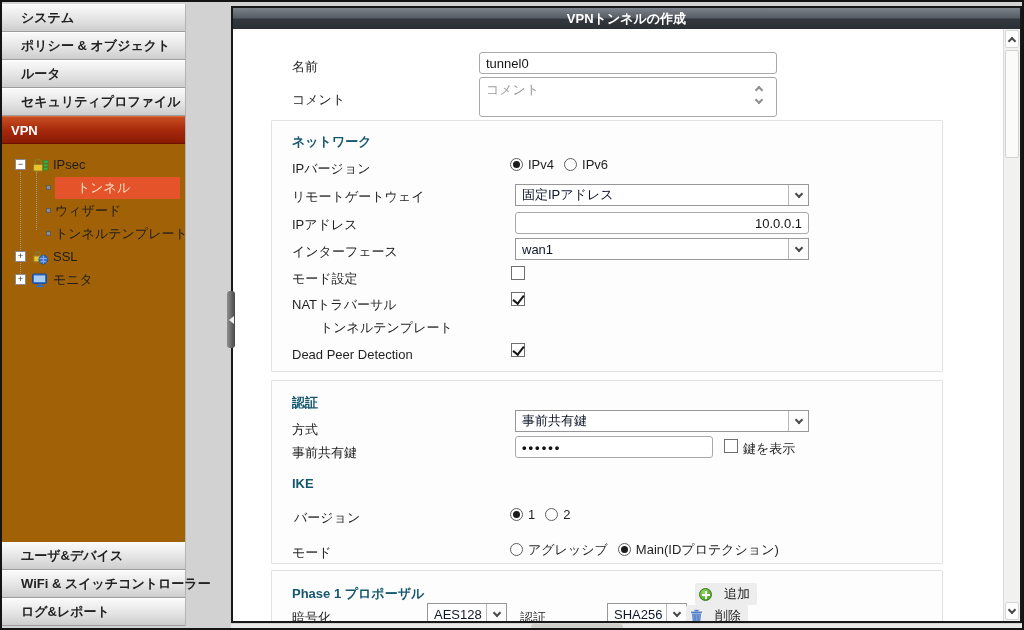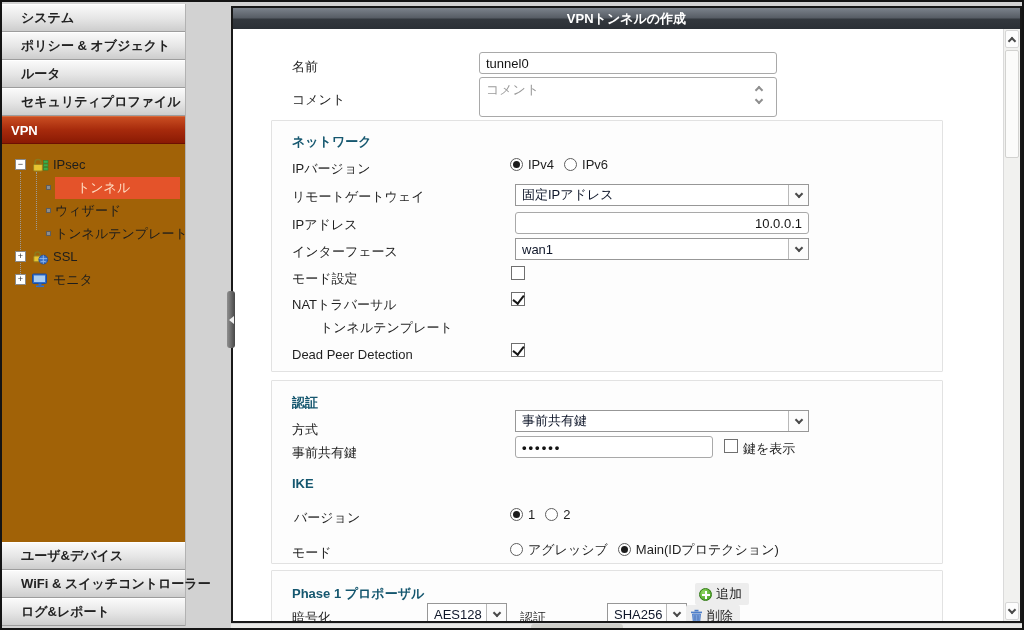--- a/index.html
+++ b/index.html
@@ -84,21 +84,21 @@
         height:9px; border-right:2px solid #151515; border-bottom:2px solid #151515;
         transform:rotate(38deg); }
 
   .rgroup { position:absolute; display:flex; align-items:center; font-size:13px; color:#1f1f1f; }
   .rd { width:13px; height:13px; border:1px solid #5f5f5f; border-radius:50%;
         background:#fff; display:inline-block; position:relative; cursor:pointer; flex:0 0 13px; }
   .rd.checked::after { content:""; position:absolute; left:2px; top:2px; width:7px;
         height:7px; border-radius:50%; background:#1c1c1c; }
   .rlbl { margin:1px 10px 0 5px; white-space:nowrap; }
 
-  .chip { position:absolute; display:flex; align-items:center; gap:4px;
+  .chip { position:absolute; display:flex; align-items:center; gap:12px;
           background:#ededed; border-radius:2px; padding:2px 7px 2px 4px;
           font-size:13px; color:#222; cursor:pointer; }
   .plus-icon { width:13px; height:13px; border-radius:50%; position:relative;
           background:radial-gradient(circle at 35% 30%,#90d75f,#3f9a1d);
           border:1px solid #2f7a12; flex:0 0 13px; }
   .plus-icon::before { content:""; position:absolute; left:5px; top:2px; width:2px; height:8px; background:#fff; }
   .plus-icon::after  { content:""; position:absolute; left:2px; top:5px; width:8px; height:2px; background:#fff; }
 
   
   .vscroll { position:absolute; top:21px; right:0; bottom:0; width:17px;

